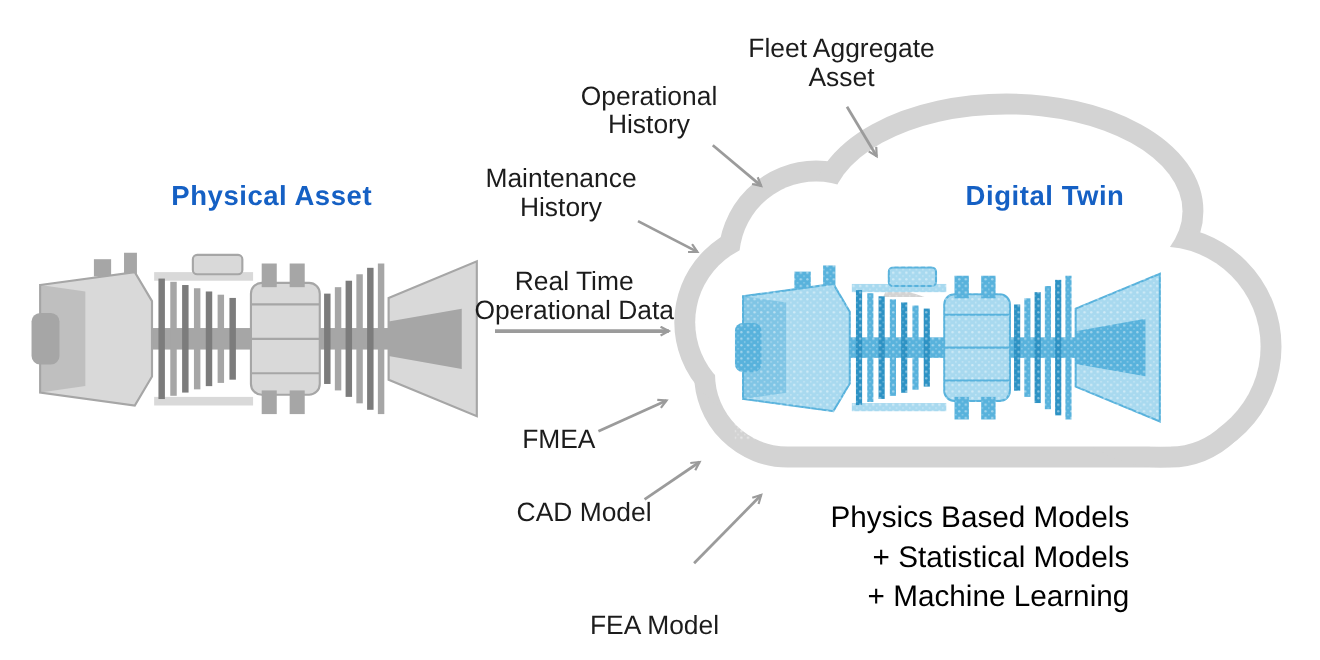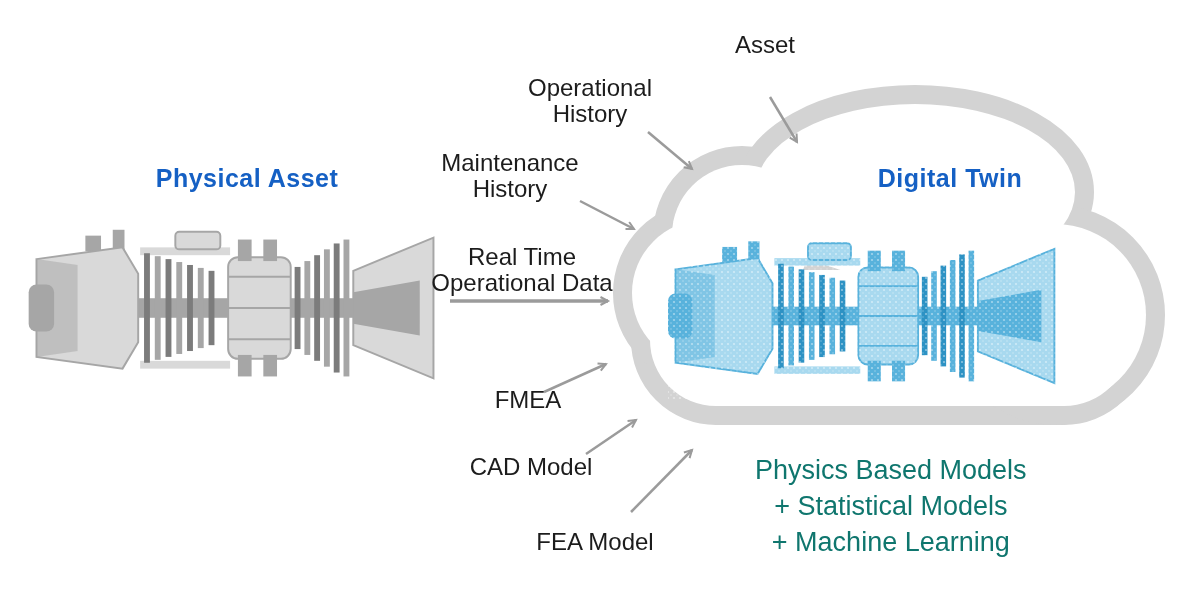--- a/index.html
+++ b/index.html
@@ -18,22 +18,22 @@
   .label{
     position:absolute;color:#1c1c1c;font-size:24px;line-height:26px;
     text-align:center;transform:translateX(-50%);white-space:nowrap;
   }
   .label .ln{display:block;}
   .title{
     position:absolute;color:#1560c4;font-size:25px;font-weight:700;
     transform:translateX(-50%);white-space:nowrap;letter-spacing:0.5px;
   }
   .models{
-    position:absolute;left:755px;top:452px;color:#0f766e;font-size:27px;
-    line-height:36px;text-align:center;white-space:nowrap;
+    position:absolute;left:755px;top:452px;color:#000000;font-size:27px;
+    line-height:36px;text-align:right;white-space:nowrap;
   }
   .arrows line{stroke:#9b9b9b;stroke-width:2.5px;}
   .arrows line.thick{stroke-width:3.5px;}
 </style>
 </head>
 <body>
 
 <div class="stage">
 
   <svg class="layer" viewBox="0 0 1200 600">
@@ -115,41 +115,42 @@
     <line class="thick" x1="450" y1="301" x2="608" y2="301" marker-end="url(#arr)"></line>
     <line x1="544" y1="392" x2="606" y2="364" marker-end="url(#arr)"></line>
     <line x1="586" y1="454" x2="636" y2="420" marker-end="url(#arr)"></line>
     <line x1="631" y1="512" x2="692" y2="450" marker-end="url(#arr)"></line>
   </svg>
 
   <div class="title" style="left:247px;top:164px;">Physical Asset</div>
   <div class="title" style="left:950px;top:164px;text-align:right;">Digital Twin</div>
 
   <div class="label" style="left:765px;top:32px;">
+    <span class="ln">Fleet Aggregate</span>
     <span class="ln">Asset</span>
   </div>
   <div class="label" style="left:590px;top:75px;">
     <span class="ln">Operational</span>
     <span class="ln">History</span>
   </div>
   <div class="label" style="left:510px;top:150px;">
     <span class="ln">Maintenance</span>
     <span class="ln">History</span>
   </div>
   <div class="label" style="left:522px;top:244px;">
     <span class="ln">Real Time</span>
     <span class="ln">Operational Data</span>
   </div>
-  <div class="label" style="left:508px;top:387px;margin-left:20px;">
+  <div class="label" style="left:508px;top:387px;">
     <span class="ln">FMEA</span>
   </div>
   <div class="label" style="left:531px;top:454px;">
     <span class="ln">CAD Model</span>
   </div>
-  <div class="label" style="left:595px;top:529px;">
+  <div class="label" style="left:595px;top:556px;">
     <span class="ln">FEA Model</span>
   </div>
 
   <div class="models">
     <div>Physics Based Models</div>
     <div>+ Statistical Models</div>
     <div>+ Machine Learning</div>
   </div>
 
 </div>

